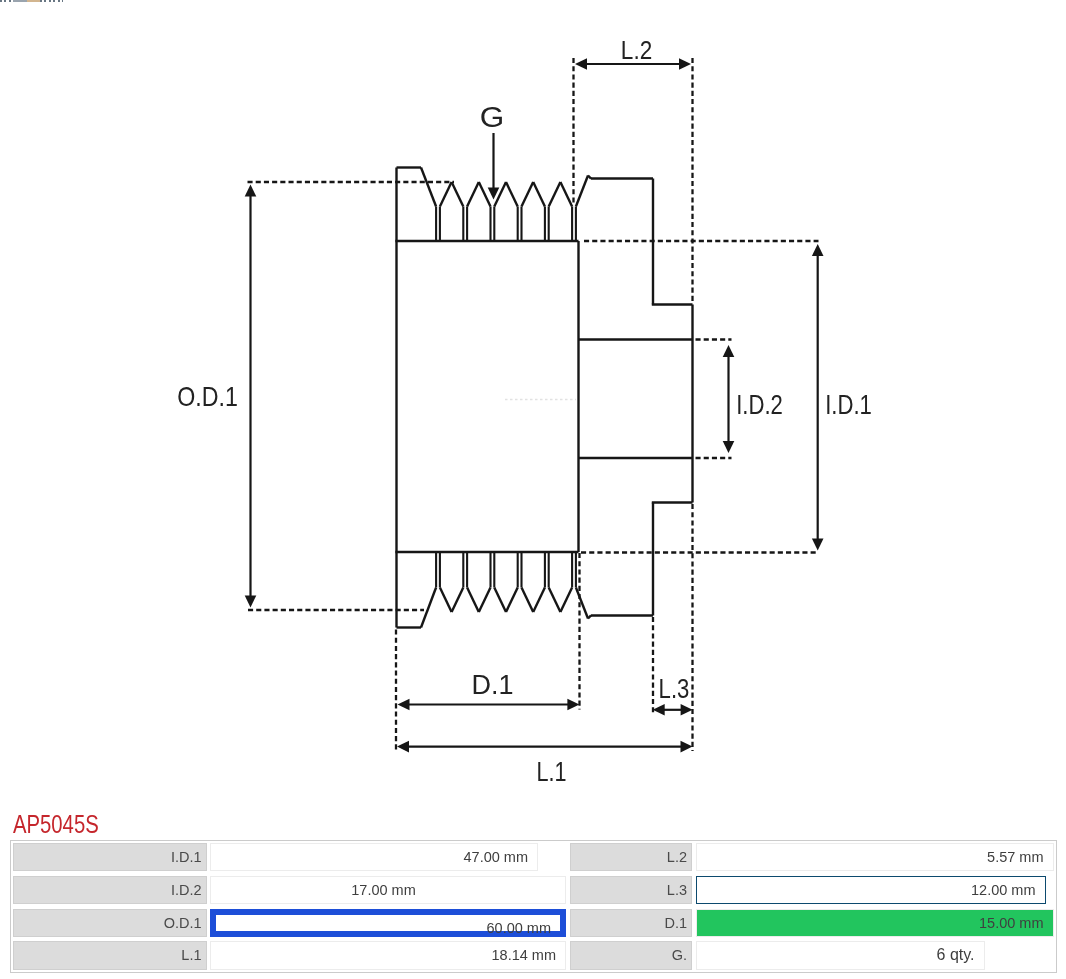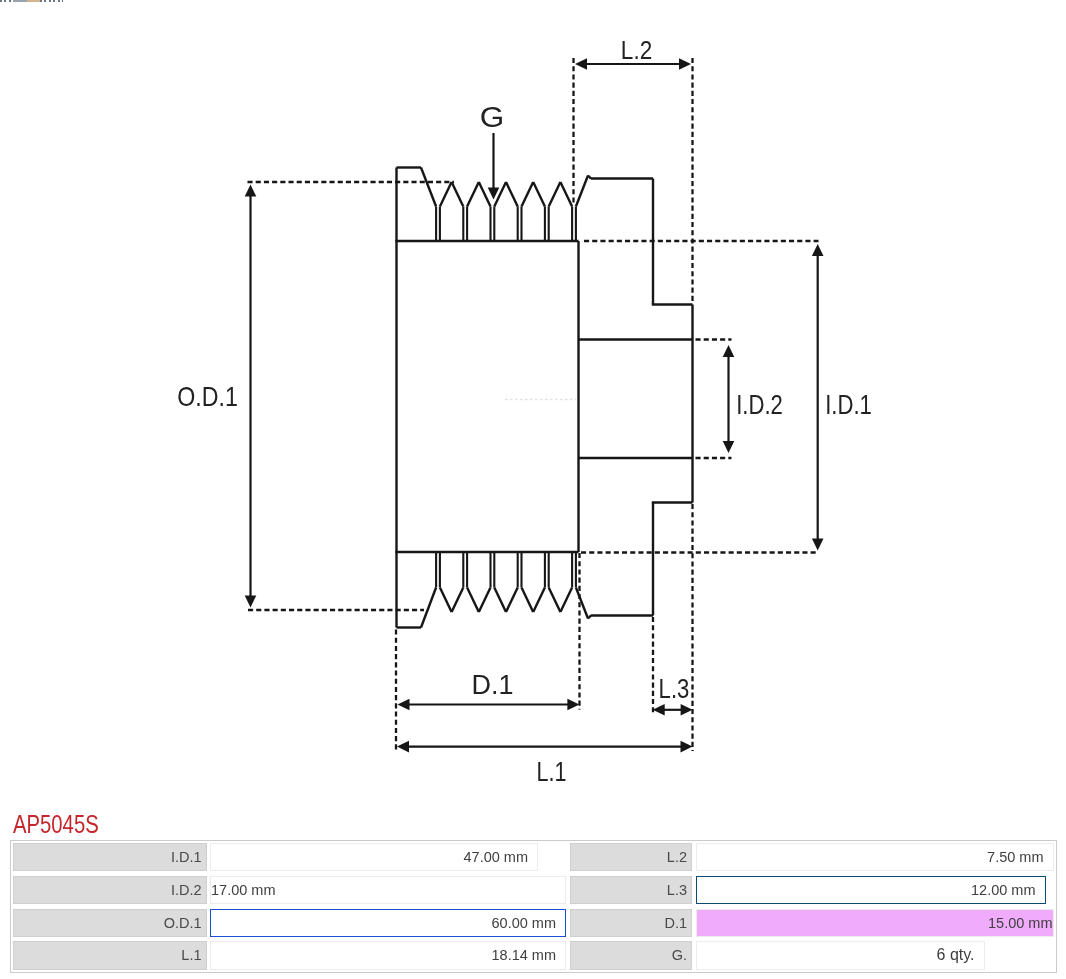--- a/index.html
+++ b/index.html
@@ -122,25 +122,25 @@
 <text x="0" y="0" transform="translate(848.5,413.5) scale(0.82,1)" text-anchor="middle" font-size="27" fill="#222" font-family="Liberation Sans, sans-serif">I.D.1</text>
 <text x="0" y="0" transform="translate(492.5,693.5) scale(1.0,1)" text-anchor="middle" font-size="27" fill="#222" font-family="Liberation Sans, sans-serif">D.1</text>
 <text x="0" y="0" transform="translate(674,697.5) scale(0.82,1)" text-anchor="middle" font-size="27" fill="#222" font-family="Liberation Sans, sans-serif">L.3</text>
 <text x="0" y="0" transform="translate(551.5,780.5) scale(0.8,1)" text-anchor="middle" font-size="27" fill="#222" font-family="Liberation Sans, sans-serif">L.1</text>
   </svg>
 <div style="position:absolute;left:13px;top:809px;font-size:26px;color:#c5262c;font-family:'Liberation Sans',sans-serif;transform:scale(0.78,1);transform-origin:left top;white-space:nowrap">AP5045S</div>
 <div style="position:absolute;left:10px;top:840px;width:1045px;height:131px;border:1px solid #cbcbcb"></div>
 <div style="position:absolute;left:13px;top:843.2px;width:193.5px;height:28.3px;background:#dcdcdc;border:1px solid #cfcfcf;color:#4a4a4a;font-size:14.5px;line-height:26.3px;text-align:right;padding-right:4px;box-sizing:border-box"><span>I.D.1</span></div>
 <div style="position:absolute;left:210px;top:843.2px;width:328px;height:28.3px;background:#fff;border:1px solid #ececec;color:#3f3f3f;font-size:14.5px;line-height:26.3px;text-align:right;padding-right:9px;box-sizing:border-box"><span>47.00 mm</span></div>
 <div style="position:absolute;left:569.5px;top:843.2px;width:122.5px;height:28.3px;background:#dcdcdc;border:1px solid #cfcfcf;color:#4a4a4a;font-size:14.5px;line-height:26.3px;text-align:right;padding-right:4px;box-sizing:border-box"><span>L.2</span></div>
-<div style="position:absolute;left:695.5px;top:843.2px;width:358px;height:28.3px;background:#fff;border:1px solid #ececec;color:#3f3f3f;font-size:14.5px;line-height:26.3px;text-align:right;padding-right:9px;box-sizing:border-box"><span>7.50 mm</span></div>
+<div style="position:absolute;left:695.5px;top:843.2px;width:358px;height:28.3px;background:#fff;border:1px solid #ececec;color:#3f3f3f;font-size:14.5px;line-height:26.3px;text-align:right;padding-right:9px;box-sizing:border-box"><span>5.57 mm</span></div>
 <div style="position:absolute;left:13px;top:875.9px;width:193.5px;height:28.3px;background:#dcdcdc;border:1px solid #cfcfcf;color:#4a4a4a;font-size:14.5px;line-height:26.3px;text-align:right;padding-right:4px;box-sizing:border-box"><span>I.D.2</span></div>
-<div style="position:absolute;left:210px;top:875.9px;width:356px;height:28.3px;background:#fff;border:1px solid #ececec;color:#3f3f3f;font-size:14.5px;line-height:26.3px;text-align:left;padding-right:9px;box-sizing:border-box"><span>17.00 mm</span></div>
+<div style="position:absolute;left:210px;top:875.9px;width:356px;height:28.3px;background:#fff;border:1px solid #ececec;color:#3f3f3f;font-size:14.5px;line-height:26.3px;text-align:center;padding-right:9px;box-sizing:border-box"><span>17.00 mm</span></div>
 <div style="position:absolute;left:569.5px;top:875.9px;width:122.5px;height:28.3px;background:#dcdcdc;border:1px solid #cfcfcf;color:#4a4a4a;font-size:14.5px;line-height:26.3px;text-align:right;padding-right:4px;box-sizing:border-box"><span>L.3</span></div>
 <div style="position:absolute;left:695.5px;top:875.9px;width:350px;height:28.3px;background:#fff;border:1px solid #0c4a6e;color:#3f3f3f;font-size:14.5px;line-height:26.3px;text-align:right;padding-right:9px;box-sizing:border-box"><span>12.00 mm</span></div>
 <div style="position:absolute;left:13px;top:908.6px;width:193.5px;height:28.3px;background:#dcdcdc;border:1px solid #cfcfcf;color:#4a4a4a;font-size:14.5px;line-height:26.3px;text-align:right;padding-right:4px;box-sizing:border-box"><span>O.D.1</span></div>
-<div style="position:absolute;left:210px;top:908.6px;width:356px;height:28.3px;background:#fff;border:1px solid #1d4ed8;color:#3f3f3f;font-size:14.5px;line-height:26.3px;text-align:right;padding-right:9px;box-sizing:border-box"><span>60.00 mm</span></div>
+<div style="position:absolute;left:210px;top:908.6px;width:356px;height:28.3px;background:#fff;border:6px solid #1d4ed8;color:#3f3f3f;font-size:14.5px;line-height:26.3px;text-align:right;padding-right:9px;box-sizing:border-box"><span>60.00 mm</span></div>
 <div style="position:absolute;left:569.5px;top:908.6px;width:122.5px;height:28.3px;background:#dcdcdc;border:1px solid #cfcfcf;color:#4a4a4a;font-size:14.5px;line-height:26.3px;text-align:right;padding-right:4px;box-sizing:border-box"><span>D.1</span></div>
-<div style="position:absolute;left:695.5px;top:908.6px;width:358px;height:28.3px;background:#f0abfc;border:1px solid #ececec;color:#3f3f3f;font-size:14.5px;line-height:26.3px;text-align:right;padding-right:0;box-sizing:border-box"><span>15.00 mm</span></div>
+<div style="position:absolute;left:695.5px;top:908.6px;width:358px;height:28.3px;background:#22c55e;border:1px solid #ececec;color:#3f3f3f;font-size:14.5px;line-height:26.3px;text-align:right;padding-right:9px;box-sizing:border-box"><span>15.00 mm</span></div>
 <div style="position:absolute;left:13px;top:941.3px;width:193.5px;height:28.3px;background:#dcdcdc;border:1px solid #cfcfcf;color:#4a4a4a;font-size:14.5px;line-height:26.3px;text-align:right;padding-right:4px;box-sizing:border-box"><span>L.1</span></div>
 <div style="position:absolute;left:210px;top:941.3px;width:356px;height:28.3px;background:#fff;border:1px solid #ececec;color:#3f3f3f;font-size:14.5px;line-height:26.3px;text-align:right;padding-right:9px;box-sizing:border-box"><span>18.14 mm</span></div>
 <div style="position:absolute;left:569.5px;top:941.3px;width:122.5px;height:28.3px;background:#dcdcdc;border:1px solid #cfcfcf;color:#4a4a4a;font-size:14.5px;line-height:26.3px;text-align:right;padding-right:4px;box-sizing:border-box"><span>G.</span></div>
 <div style="position:absolute;left:695.5px;top:941.3px;width:289px;height:28.3px;background:#fff;border:1px solid #ececec;color:#3f3f3f;font-size:16px;line-height:26.3px;text-align:right;padding-right:9px;box-sizing:border-box"><span>6 qty.</span></div>
 
 </body></html>

